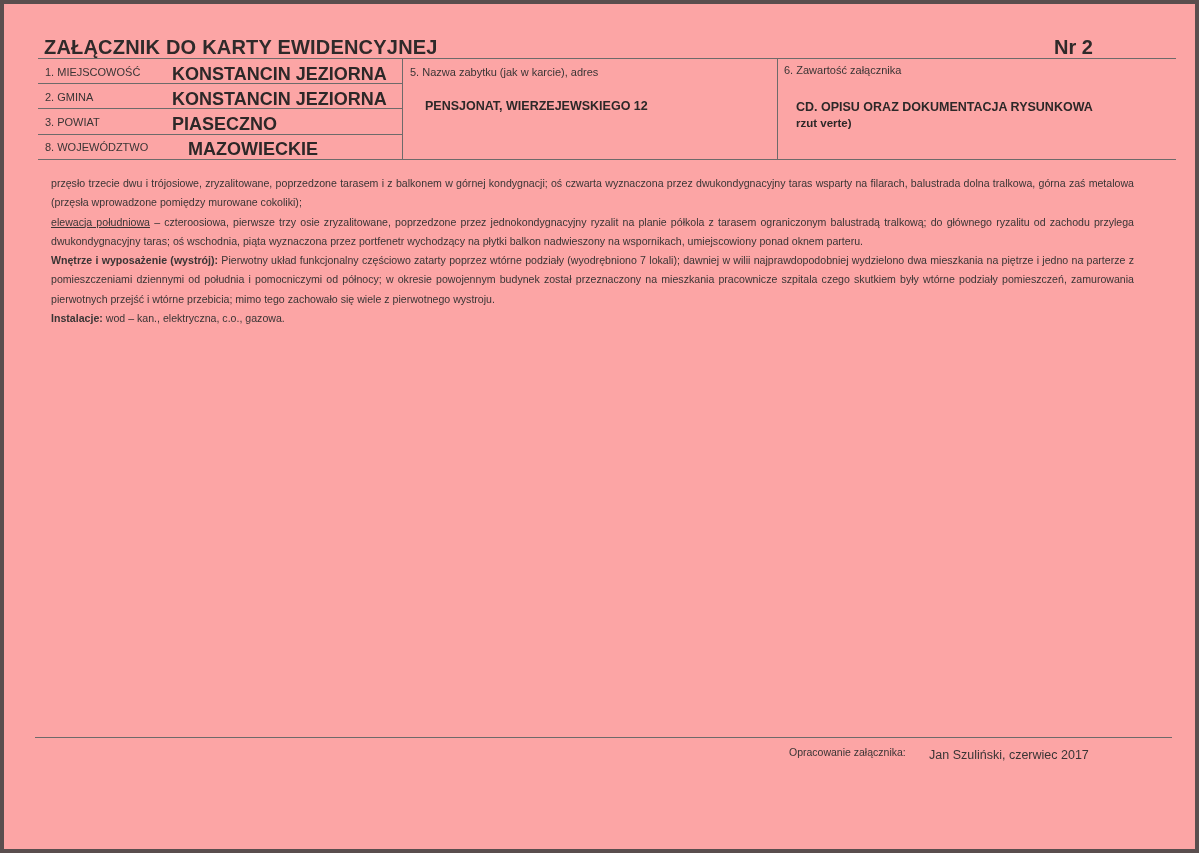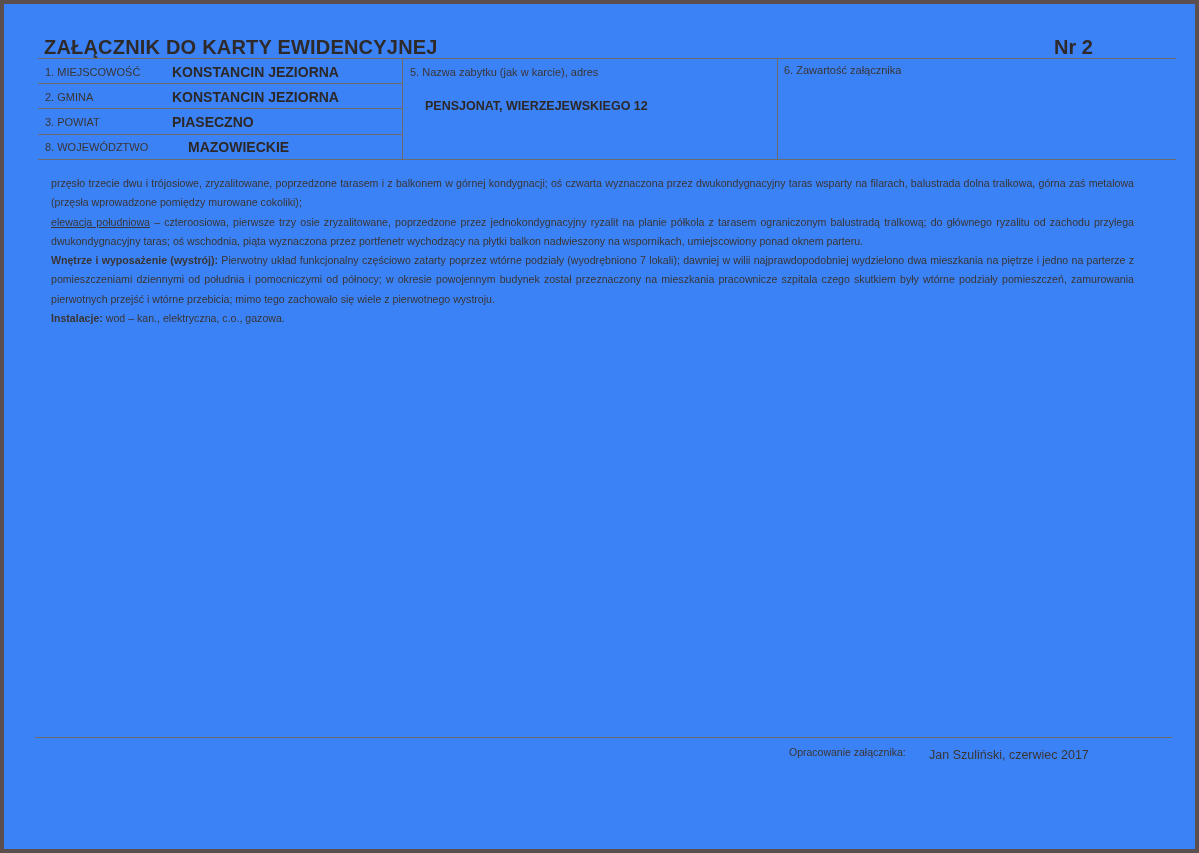--- a/index.html
+++ b/index.html
@@ -7,21 +7,21 @@
       width: 1199px; height: 853px;
       background: #5a4e4e;
       font-family: "Liberation Sans", sans-serif;
       color: #2a2626;
       position: relative;
       overflow: hidden;
     }
     .page {
       position: absolute;
       left: 4px; top: 4px; width: 1191px; height: 845px;
-      background: #3b82f6;
+      background: #fca5a5;
       text-decoration: underline;
     }
     .title {
       position: absolute; left: 40px; top: 32px;
       font-size: 20px; font-weight: bold; letter-spacing: 0.2px;
       color: #2f2a2a;
     }
     .nr {
       position: absolute; left: 1050px; top: 32px;
       font-size: 20px; font-weight: bold; color: #2f2a2a;
@@ -31,21 +31,21 @@
     }
     .vline {
       position: absolute; width: 1px; background: #6e6a6a;
     }
     .row-label {
       position: absolute; left: 41px;
       font-size: 11px; color: #3a3535;
     }
     .row-value {
       position: absolute; left: 168px;
-      font-size: 14px; font-weight: bold; color: #2d2828;
+      font-size: 18px; font-weight: bold; color: #2d2828;
     }
     .cell-label {
       position: absolute; font-size: 11px; color: #3a3535;
     }
     .cell-value {
       position: absolute; font-size: 12.5px; font-weight: bold; color: #2d2828; line-height: 16px;
     }
     .body-text {
       position: absolute; left: 47px; top: 170px; width: 1083px;
       font-size: 10.6px; line-height: 19.3px; color: #3a3535;
@@ -88,20 +88,24 @@
   <div class="row-label" style="top:112px;">3. POWIAT</div>
   <div class="row-value" style="top:110px;">PIASECZNO</div>
 
   <div class="row-label" style="top:137px;">8. WOJEWÓDZTWO</div>
   <div class="row-value" style="top:135px;padding-left:16px;">MAZOWIECKIE</div>
 
   <div class="cell-label" style="left:406px; top:62px;">5. Nazwa zabytku (jak w karcie), adres</div>
   <div class="cell-value" style="left:421px; top:94px;text-align:center;">PENSJONAT, WIERZEJEWSKIEGO 12</div>
 
   <div class="cell-label" style="left:780px; top:60px;">6. Zawartość załącznika</div>
+  <div class="cell-value" style="left:792px; top:95px;">
+    <div>CD. OPISU  ORAZ DOKUMENTACJA RYSUNKOWA</div>
+    <div style="font-size:11.5px;">rzut verte)</div>
+  </div>
 
   <div class="body-text">
     <p>przęsło trzecie dwu i trójosiowe, zryzalitowane, poprzedzone tarasem i z balkonem w górnej kondygnacji; oś czwarta wyznaczona przez dwukondygnacyjny taras wsparty na filarach, balustrada dolna tralkowa, górna zaś metalowa (przęsła wprowadzone pomiędzy murowane cokoliki);</p>
     <p><span class="u">elewacja południowa</span><span> – czteroosiowa,  pierwsze trzy osie zryzalitowane, poprzedzone przez jednokondygnacyjny ryzalit na planie półkola z tarasem ograniczonym balustradą tralkową; do głównego ryzalitu od zachodu przylega dwukondygnacyjny taras; oś wschodnia, piąta wyznaczona przez portfenetr wychodzący na płytki balkon nadwieszony na wspornikach, umiejscowiony ponad oknem parteru.</span></p>
     <p><span class="b">Wnętrze i wyposażenie (wystrój):</span><span> Pierwotny układ funkcjonalny częściowo zatarty poprzez wtórne podziały (wyodrębniono 7 lokali); dawniej w wilii najprawdopodobniej wydzielono dwa mieszkania na piętrze i jedno na parterze z pomieszczeniami dziennymi od południa i pomocniczymi od północy; w okresie powojennym budynek został przeznaczony na mieszkania pracownicze szpitala czego skutkiem były wtórne podziały pomieszczeń, zamurowania pierwotnych przejść i wtórne przebicia; mimo tego zachowało się wiele z pierwotnego wystroju.</span></p>
     <p><span class="b">Instalacje:</span><span> wod – kan., elektryczna, c.o., gazowa.</span></p>
   </div>
 
   <div class="hline" style="left:31px; top:733px; width:1137px;"></div>
   <div class="footer-label">Opracowanie załącznika:</div>

